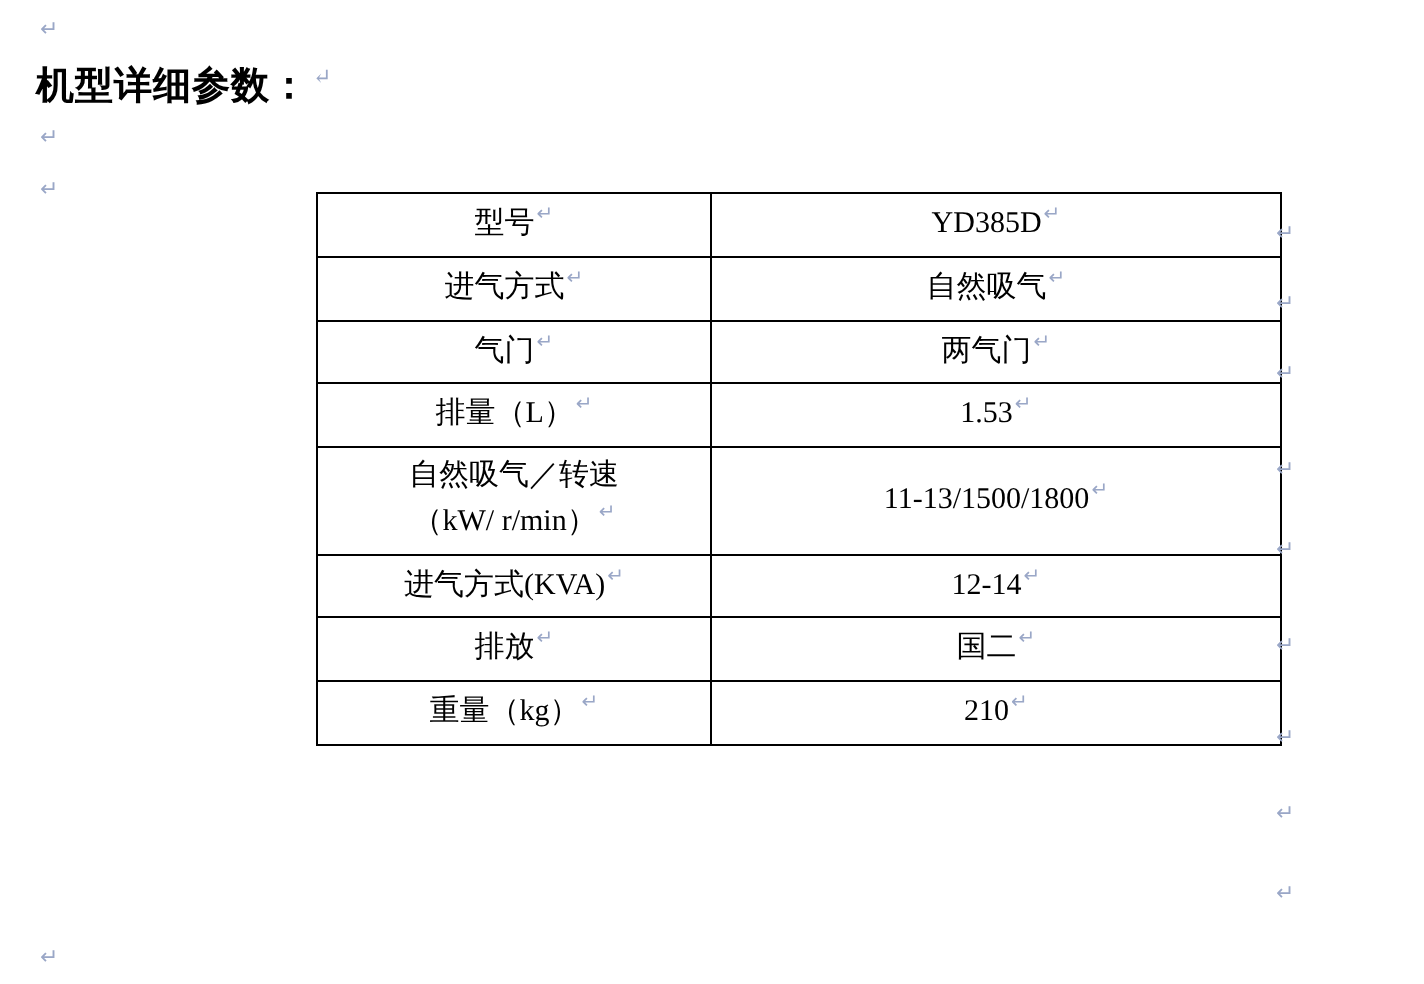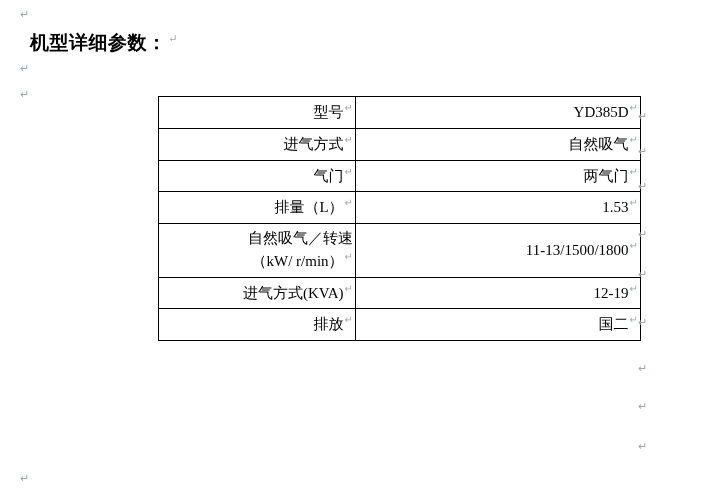--- a/index.html
+++ b/index.html
@@ -20,21 +20,21 @@
   .para-mark {
     position: absolute;
     color: #9aa7c7;
     font-size: 11px;
     font-family: "Liberation Sans", sans-serif;
     user-select: none;
   }
 
   .doc-title {
     position: absolute;
-    left: 30px;
+    left: 18px;
     top: 30px;
     font-size: 19px;
     font-weight: bold;
     letter-spacing: 0.5px;
     font-family: "Liberation Serif", "DejaVu Serif", serif;
     white-space: nowrap;
   }
   .doc-title .mark {
     color: #9aa7c7;
     font-size: 11px;
@@ -55,25 +55,23 @@
     border: 1px solid #000000;
     text-align: center;
     vertical-align: middle;
     font-size: 15px;
     padding: 4px 2px;
     line-height: 1.45;
     font-family: "Liberation Serif", "DejaVu Serif", serif;
   }
   table.spec td.label {
     width: 192px;
-    text-align: right;
   }
   table.spec td.value {
     width: 280px;
-    text-align: right;
   }
   .mark-sup {
     color: #9aa7c7;
     font-size: 10px;
     vertical-align: super;
     margin-left: 1px;
     font-family: "Liberation Sans", sans-serif;
   }
   .outer-marks span {
     position: absolute;
@@ -138,29 +136,37 @@
       </td>
       <td class="value">
         <span>11-13/1500/1800</span><span class="mark-sup">↵</span>
       </td>
     </tr>
     <tr>
       <td class="label">
         <span>进气方式(KVA)</span><span class="mark-sup">↵</span>
       </td>
       <td class="value">
-        <span>12-19</span><span class="mark-sup">↵</span>
+        <span>12-14</span><span class="mark-sup">↵</span>
       </td>
     </tr>
     <tr>
       <td class="label">
         <span>排放</span><span class="mark-sup">↵</span>
       </td>
       <td class="value">
         <span>国二</span><span class="mark-sup">↵</span>
+      </td>
+    </tr>
+    <tr>
+      <td class="label">
+        <span>重量（kg）</span><span class="mark-sup">↵</span>
+      </td>
+      <td class="value">
+        <span>210</span><span class="mark-sup">↵</span>
       </td>
     </tr>
   </tbody>
 </table>
 
 <div class="outer-marks">
   <span style="left:638px; top:110px;">↵</span>
   <span style="left:638px; top:145px;">↵</span>
   <span style="left:638px; top:180px;">↵</span>
   <span style="left:638px; top:228px;">↵</span>

